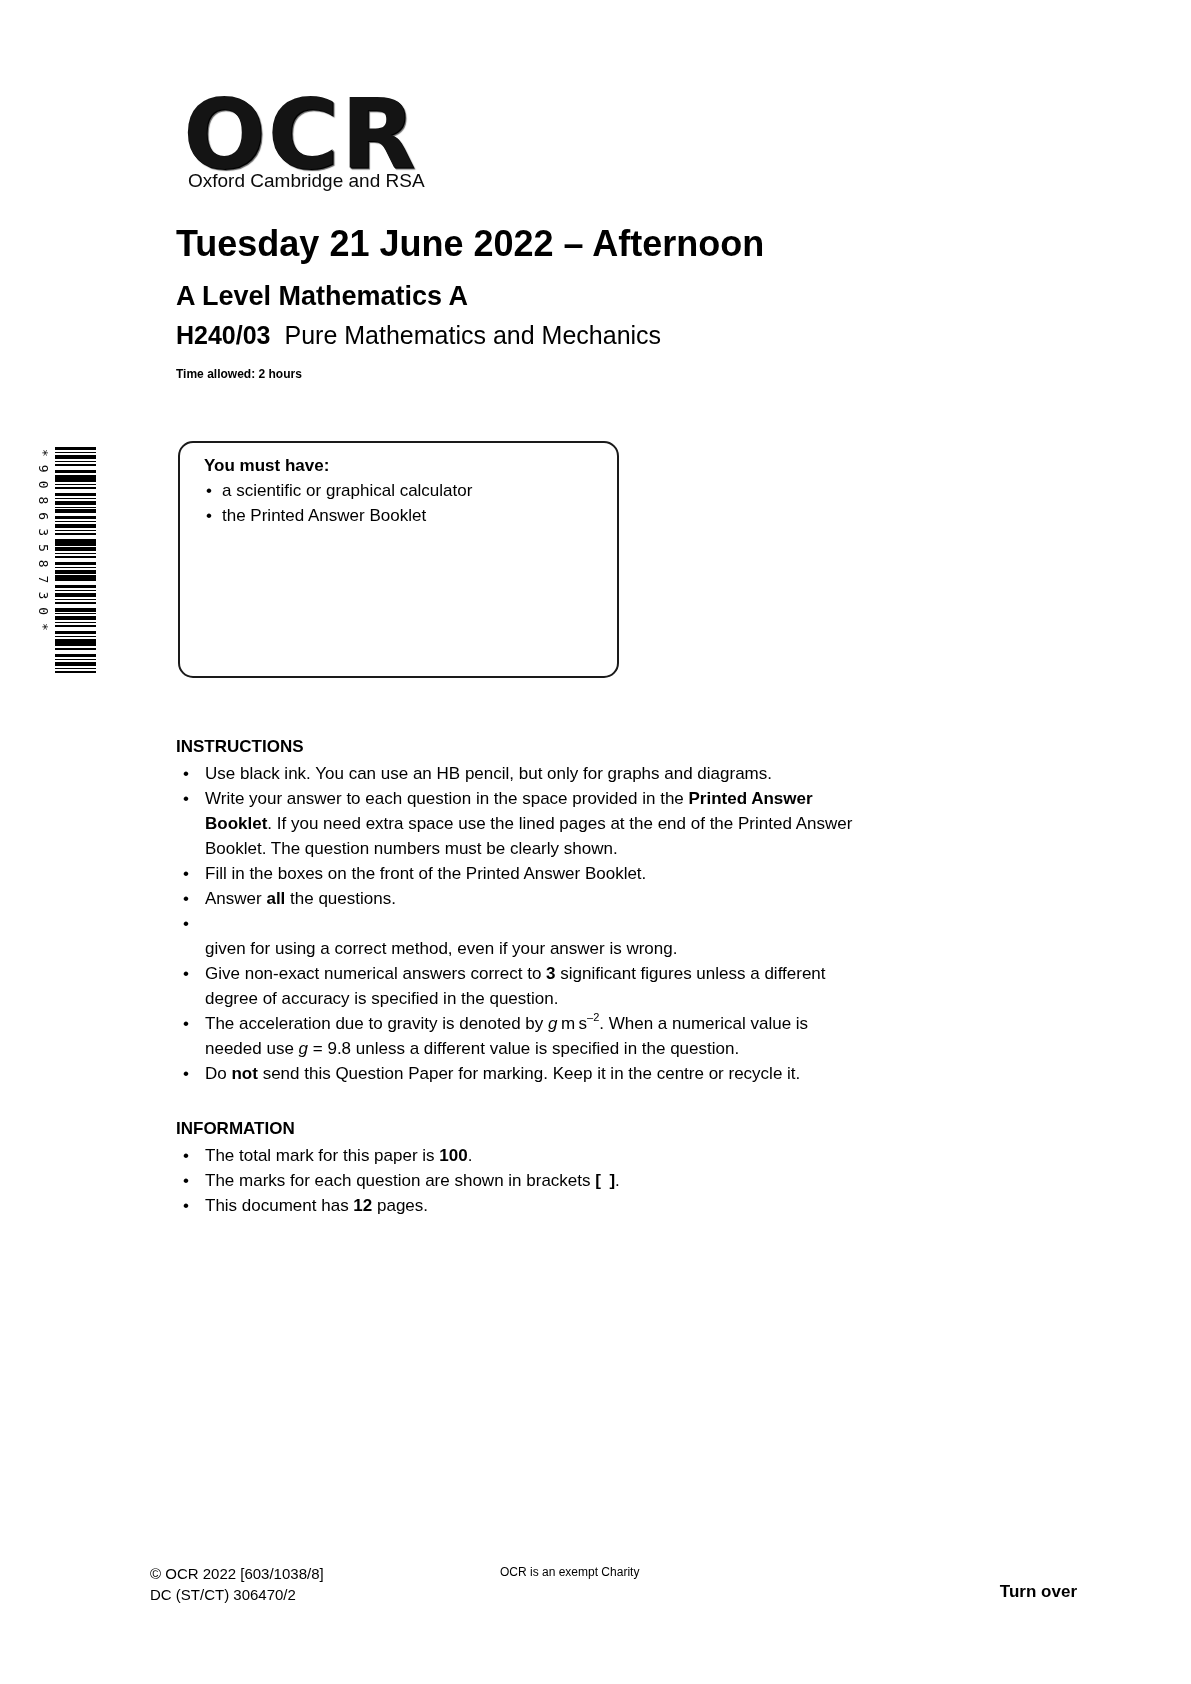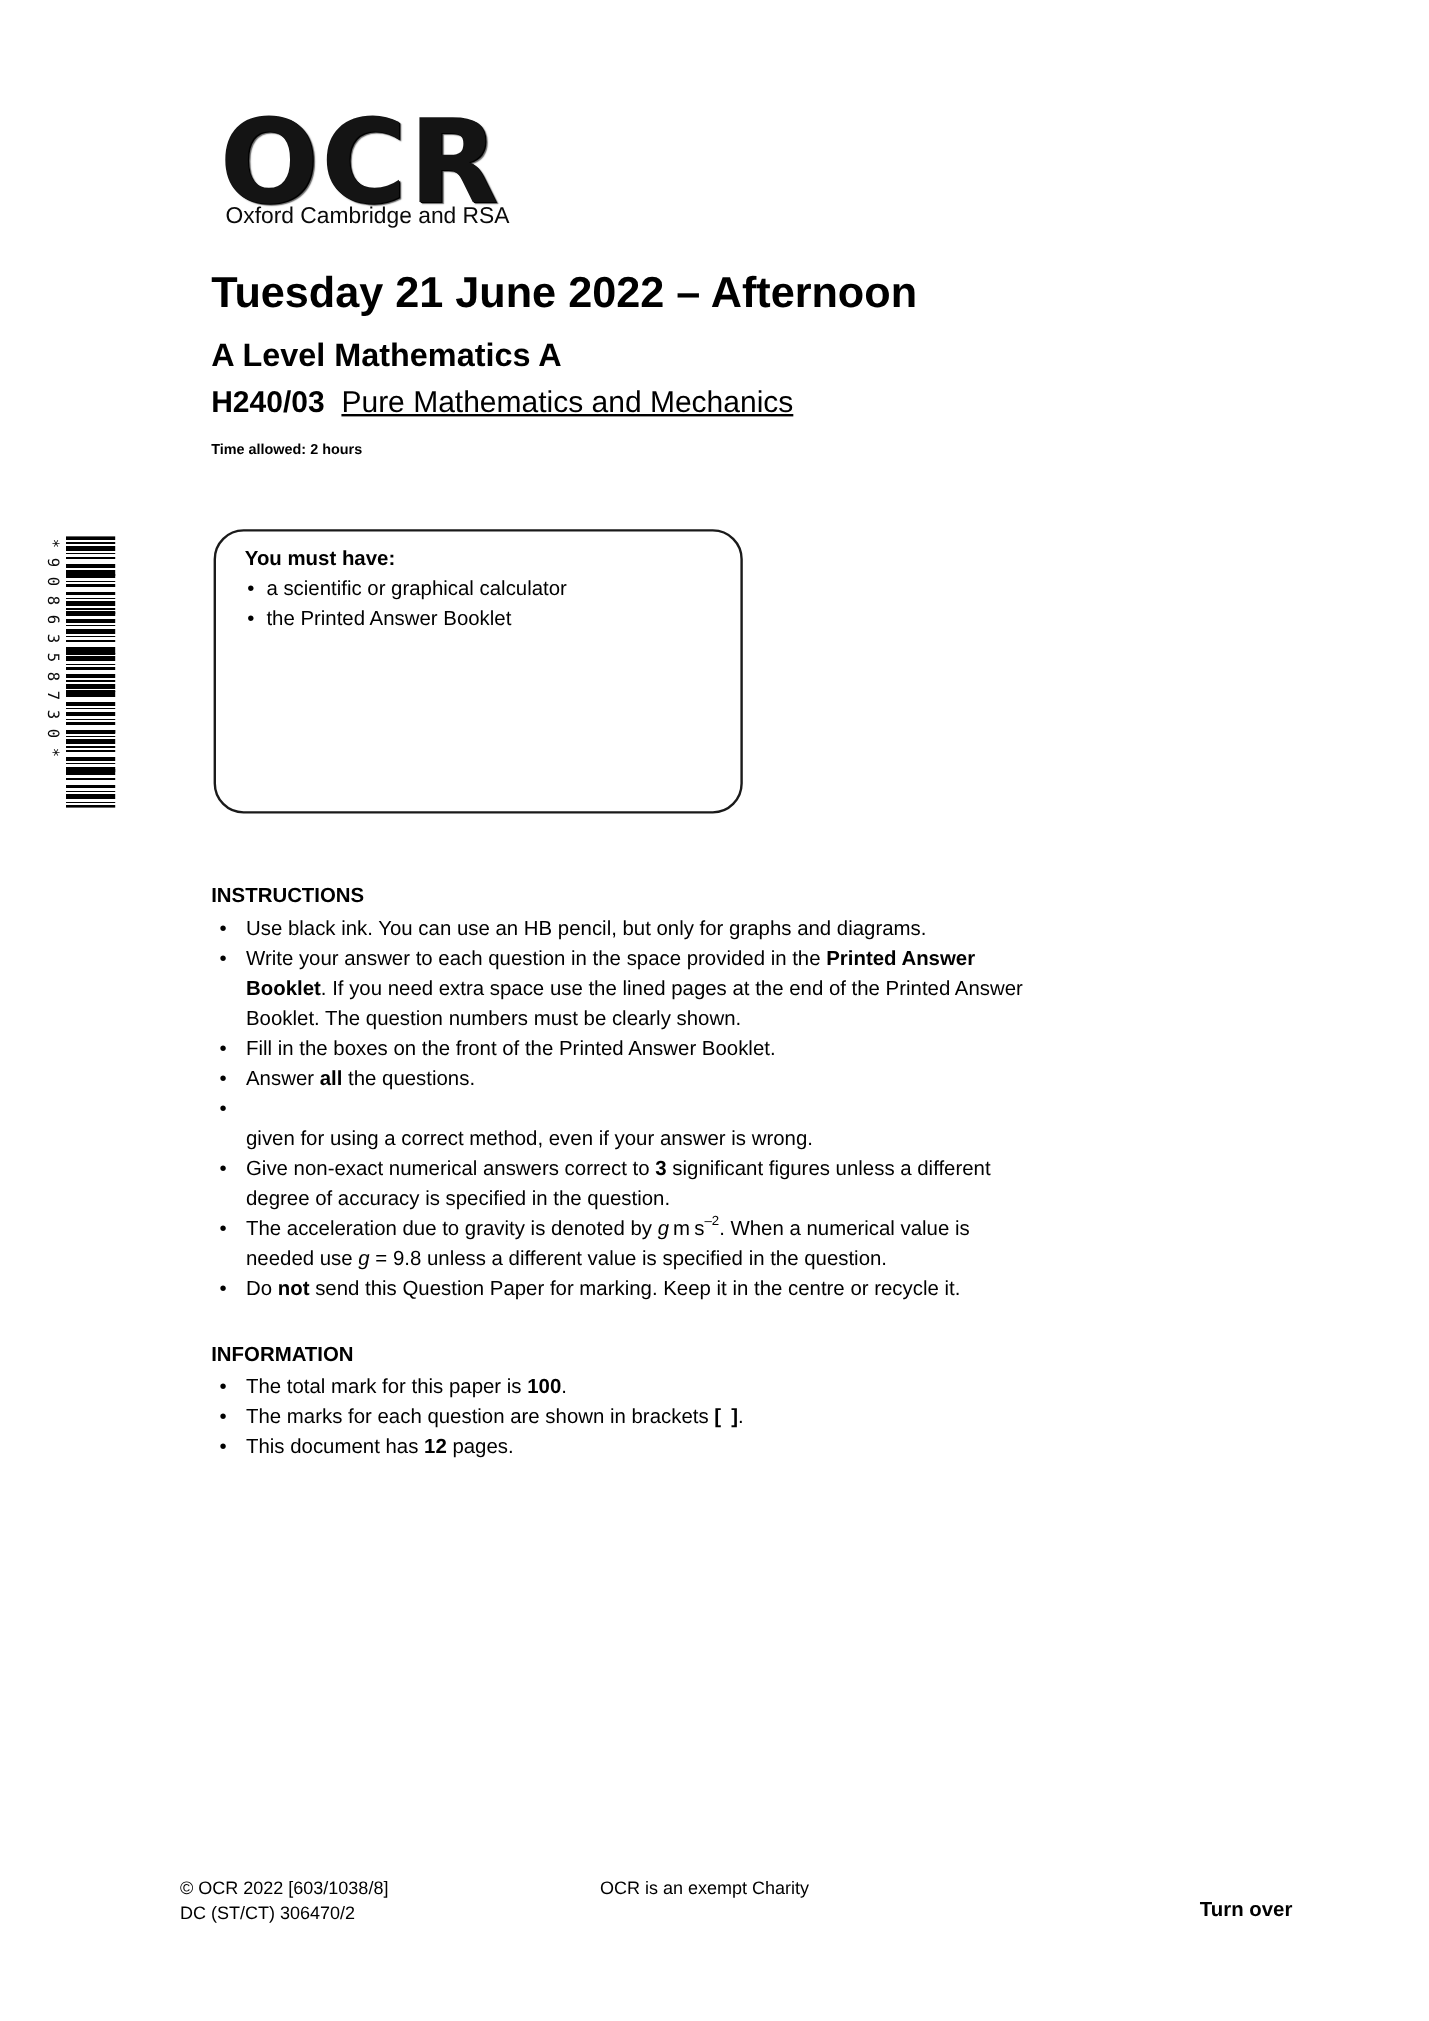--- a/index.html
+++ b/index.html
@@ -22,21 +22,21 @@
   .logo-sub{
     position:absolute; left:188px; top:170px;
     font-size:19px; color:#0a0a0a;
   }
 
   
   .date-line{ position:absolute; left:176px; top:223px; font-size:36px; font-weight:bold; }
   .qual-line{ position:absolute; left:176px; top:281px; font-size:27px; font-weight:bold; }
   .paper-line{ position:absolute; left:176px; top:321px; font-size:25px; }
   .paper-line .code{ font-weight:bold; }
-  .paper-line .ptitle{ margin-left:14px;text-decoration:underline; }
+  .paper-line .ptitle{ margin-left:14px; }
   .time-line{ position:absolute; left:176px; top:367px; font-size:12px; font-weight:bold; }
 
   
   .barcode-bars{
     position:absolute; left:55px; top:447px; width:41px; height:226px;
     background:
       repeating-linear-gradient(180deg,
         #000 0 3px, transparent 3px 5px,
         #000 5px 6px, transparent 6px 8px,
         #000 8px 12px, transparent 12px 14px,
@@ -48,42 +48,42 @@
   .barcode-text{
     position:absolute; left:51px; top:449px; width:222px;
     transform:rotate(90deg); transform-origin:0 0;
     font-family:"DejaVu Sans Mono", monospace;
     font-size:13px; letter-spacing:8px; white-space:nowrap; color:#0a0a0a;
   }
 
   
   .musthave{
     position:absolute; left:178px; top:441px; width:441px; height:237px;
-    border:2px solid #1a1a1a; border-radius:25px;
+    border:2px solid #1a1a1a; border-radius:15px;
     padding:10px 20px 0 24px;
   }
   .musthave .mh-title{ font-size:17px; font-weight:bold; line-height:25px; }
   .mh-list{ list-style:none; }
   .mh-list li{ font-size:17px; line-height:25px; padding-left:18px; position:relative; }
   .mh-list li::before{ content:"\2022"; position:absolute; left:2px; }
 
   
   .content{ position:absolute; left:176px; top:734px; width:820px; }
   .sec{ margin-bottom:30px; }
   .sec-h{ font-size:17px; font-weight:bold; line-height:25px; margin-bottom:2px; }
   .blist{ list-style:none; }
   .blist li{ font-size:17px; line-height:25px; padding-left:29px; position:relative; }
   .blist li::before{ content:"\2022"; position:absolute; left:7px; }
   .b{ font-weight:bold; }
   .i{ font-style:italic; }
   sup{ font-size:0.65em; line-height:0; position:relative; top:-0.1em; }
 
   
   .f-left{ position:absolute; left:150px; top:1563px; font-size:15px; line-height:21px; }
-  .f-charity{ position:absolute; left:500px; top:1565px; font-size:15px; }
+  .f-charity{ position:absolute; left:500px; top:1565px; font-size:12px; }
   .f-turn{ position:absolute; right:114px; top:1582px; font-size:17px; font-weight:bold; }
 </style>
 </head>
 <body>
 
 <div class="page">
 
   <div class="logo-ocr">OCR</div>
   <div class="logo-sub">Oxford Cambridge and RSA</div>
 

